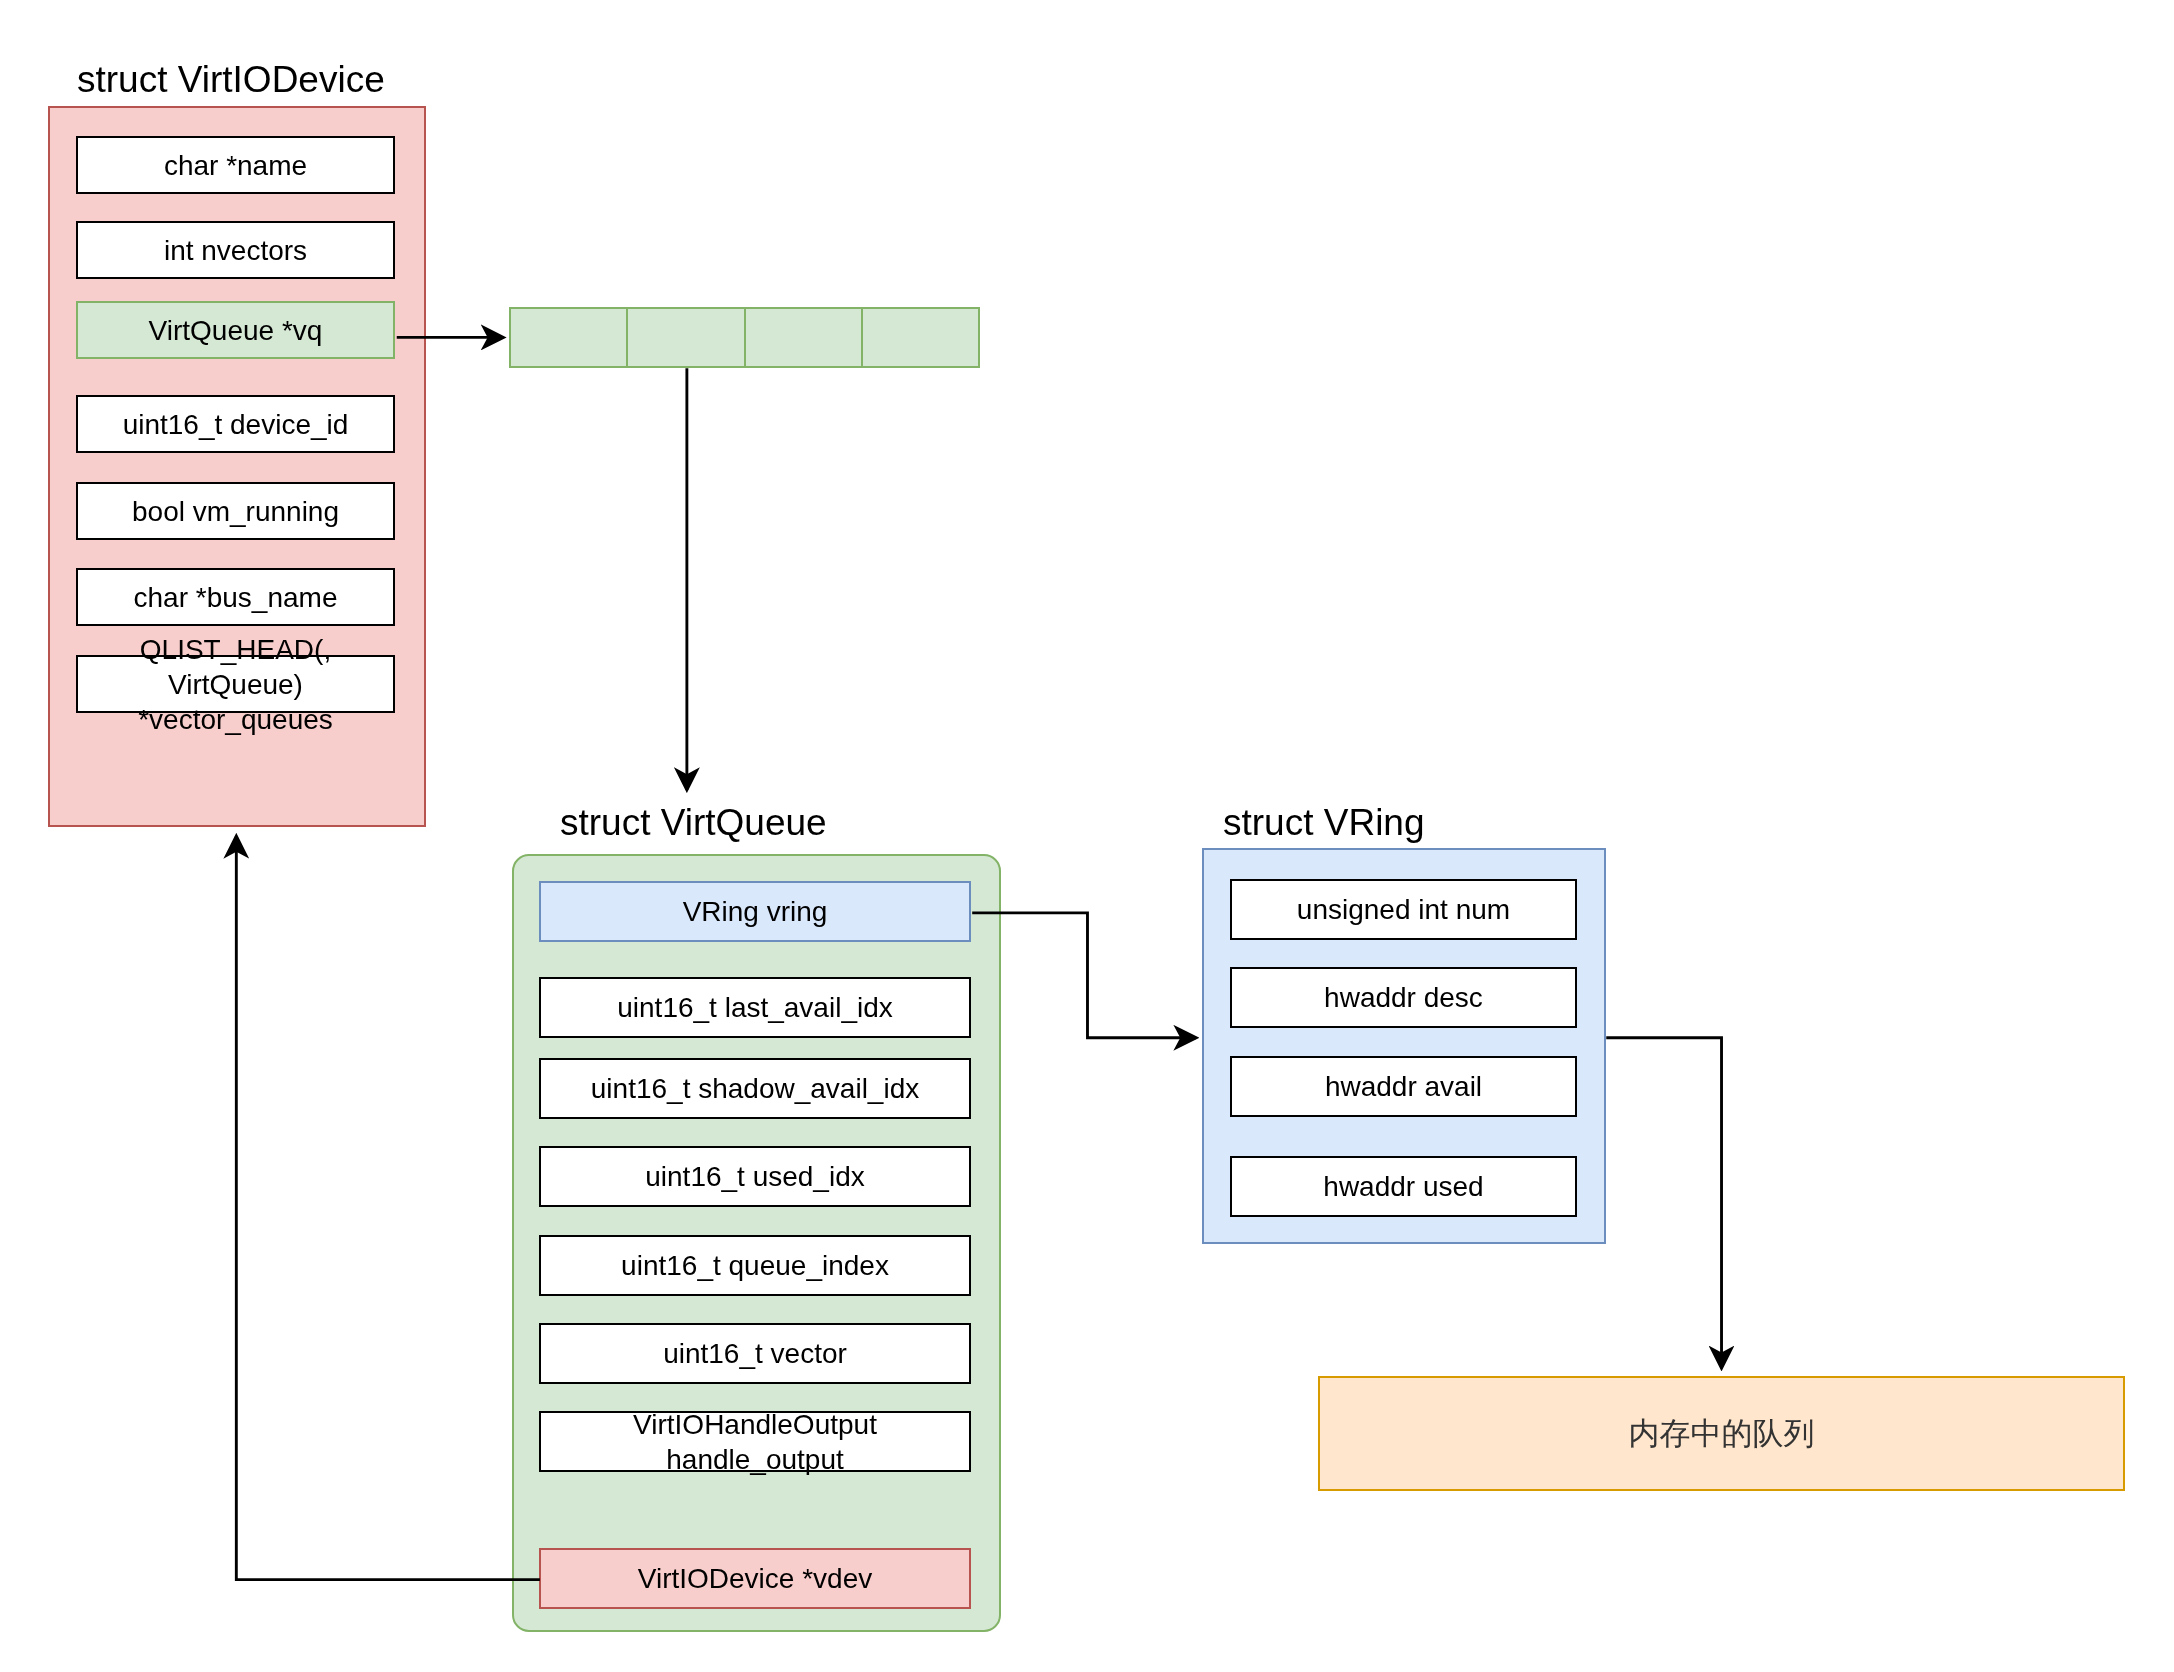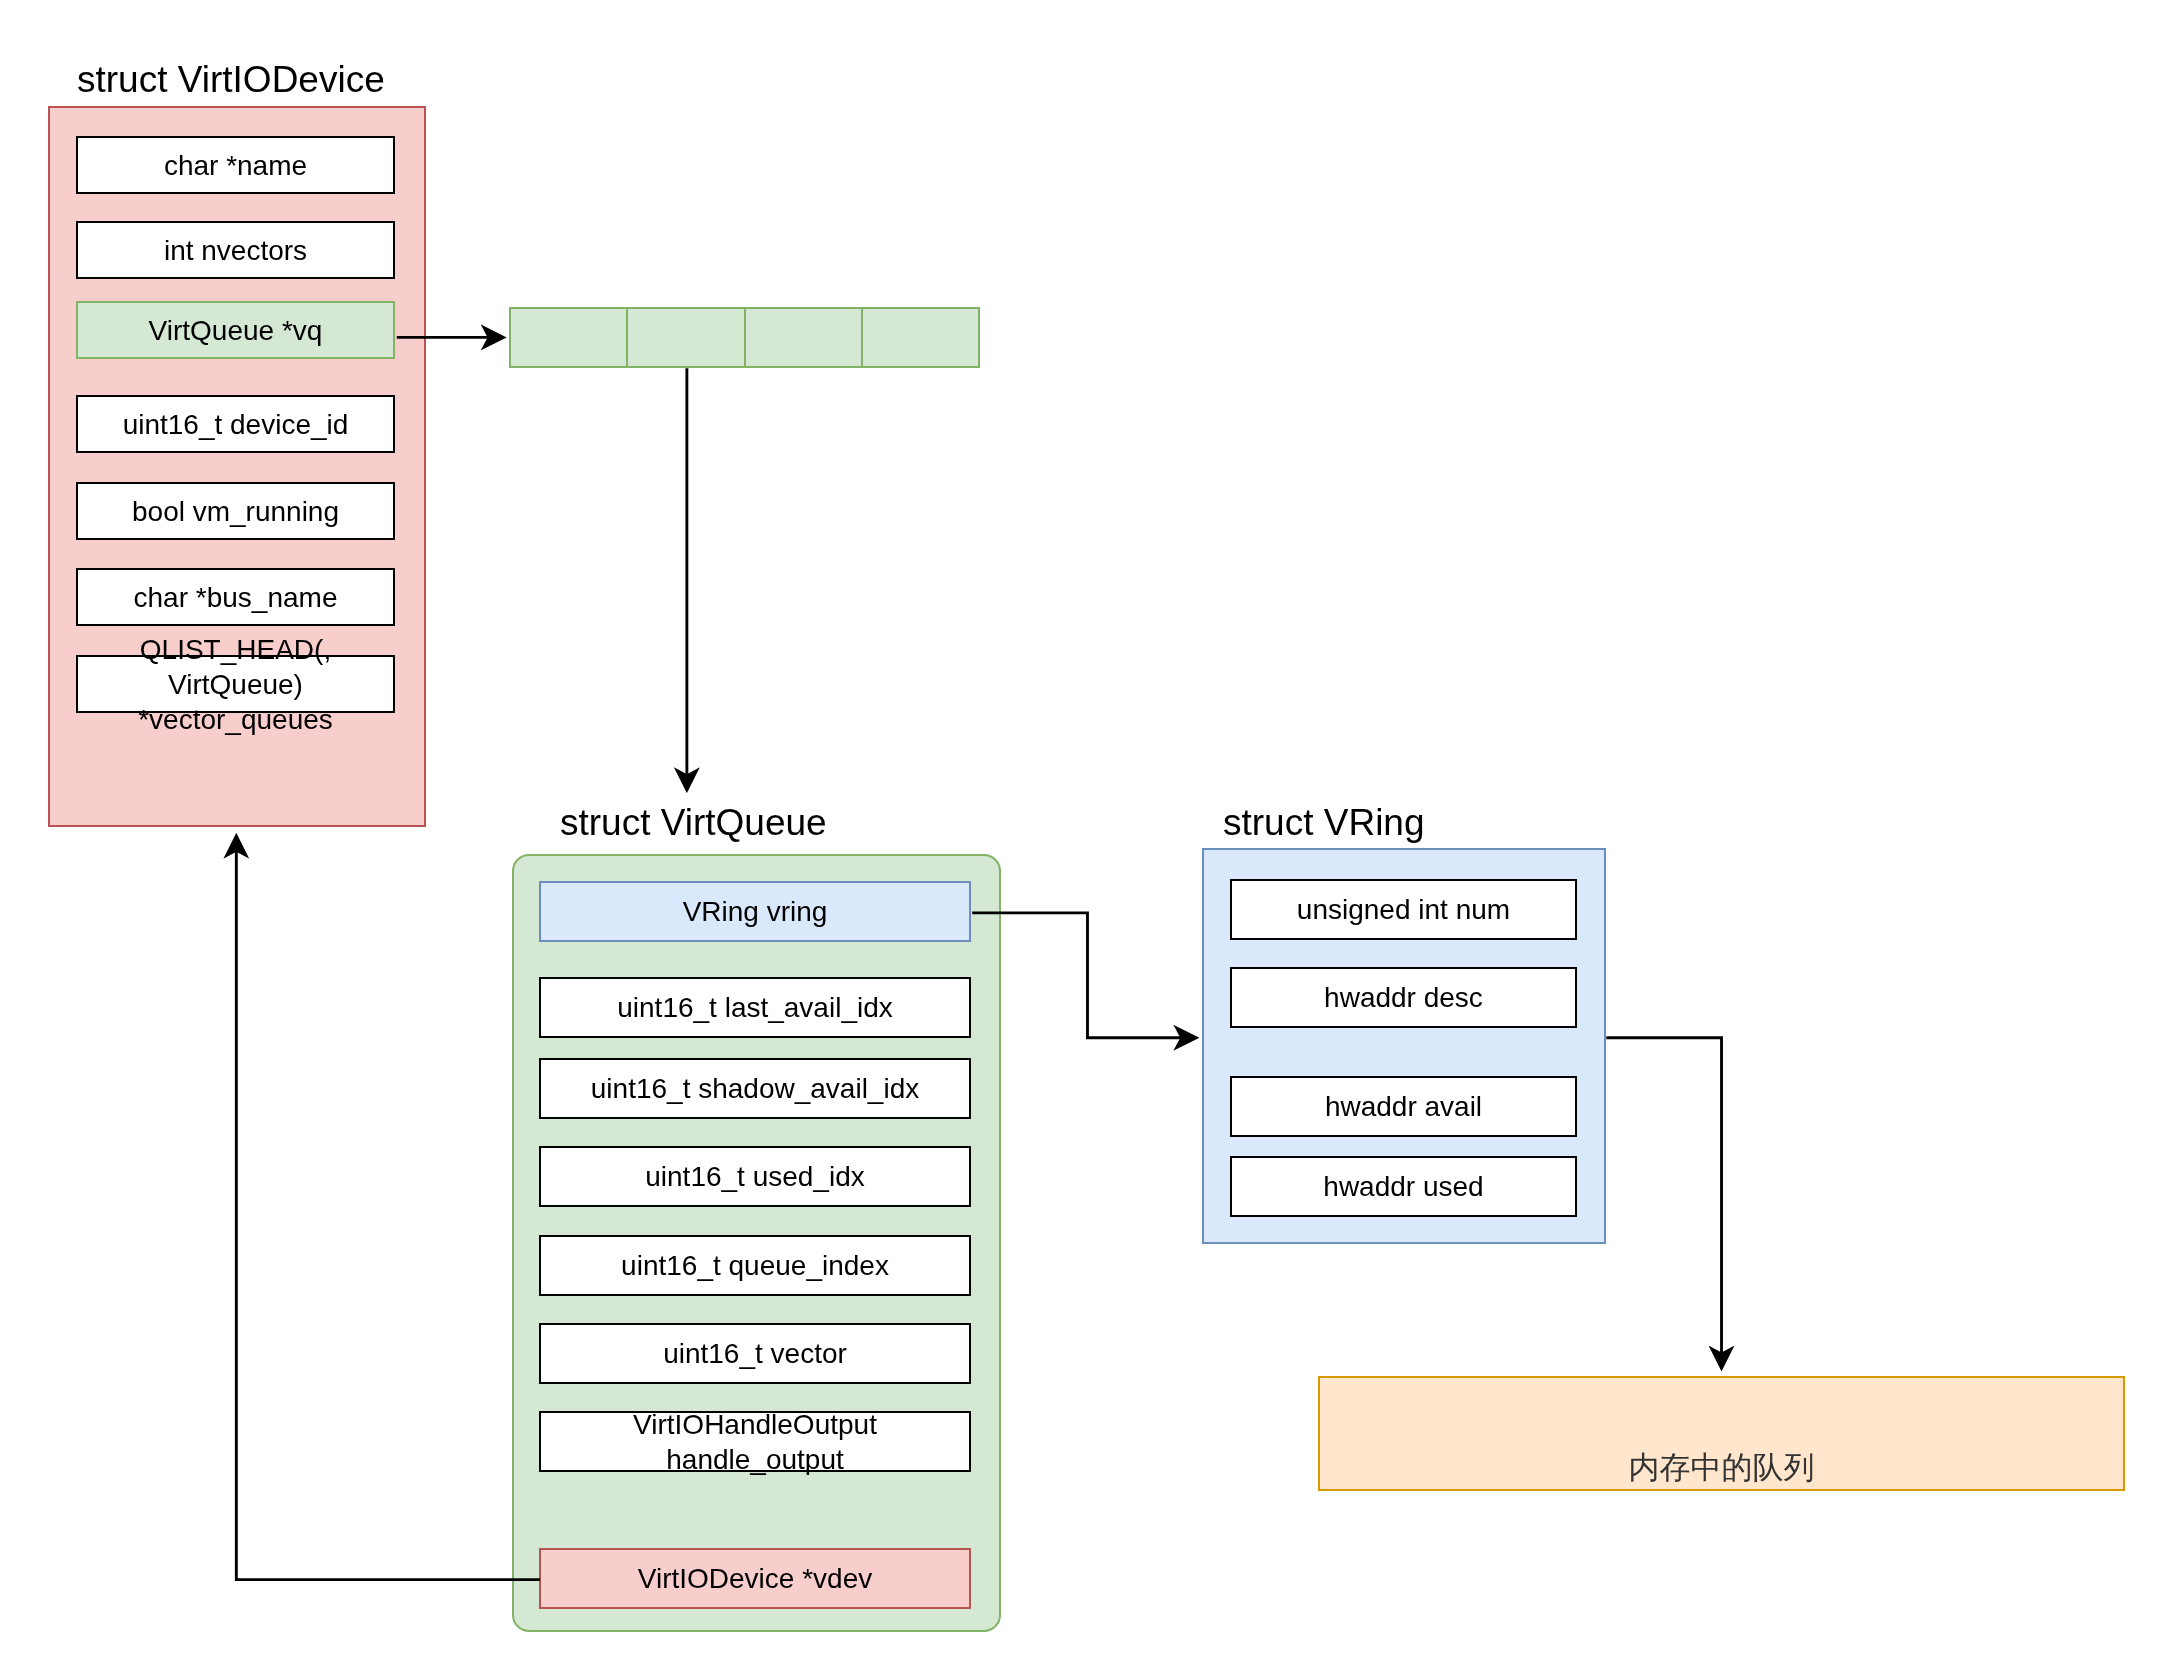--- a/index.html
+++ b/index.html
@@ -70,21 +70,21 @@
   #f-queue-index      { top: 379px; }
   #f-vector           { top: 467px; }
   #f-handle-output    { top: 555px; height: 123px; }
   #f-vdev             { top: 692px;
                         background: var(--red-fill); border-color: var(--red-stroke); }
 
   
   #vringbox .field { left: 26px; width: 347px; height: 61px; }
   #f-num   { top: 29px; }
   #f-desc  { top: 117px; }
-  #f-avail { top: 206px; margin-top: 20px; }
+  #f-avail { top: 206px; }
   #f-used  { top: 306px; }
 
   
   #vqarray {
     position: absolute;
     left: 509px; top: 307px;
     width: 471px; height: 61px;
     box-sizing: border-box;
     border: 2.9px solid var(--green-stroke);
     background: var(--green-fill);
@@ -95,21 +95,21 @@
 
   
   #memqueue {
     position: absolute;
     left: 1318px; top: 1376px;
     width: 807px; height: 115px;
     box-sizing: border-box;
     background: var(--orange-fill);
     border: 2.9px solid var(--orange-stroke);
     display: flex;
-    align-items: flex-end;
+    align-items: center;
     justify-content: center;
     font-size: 31px;
     color: #333333;
     font-family: "Liberation Serif", serif;
   }
 
   #connectors {
     position: absolute;
     left: 0; top: 0;
     width: 2174px; height: 1673px;

